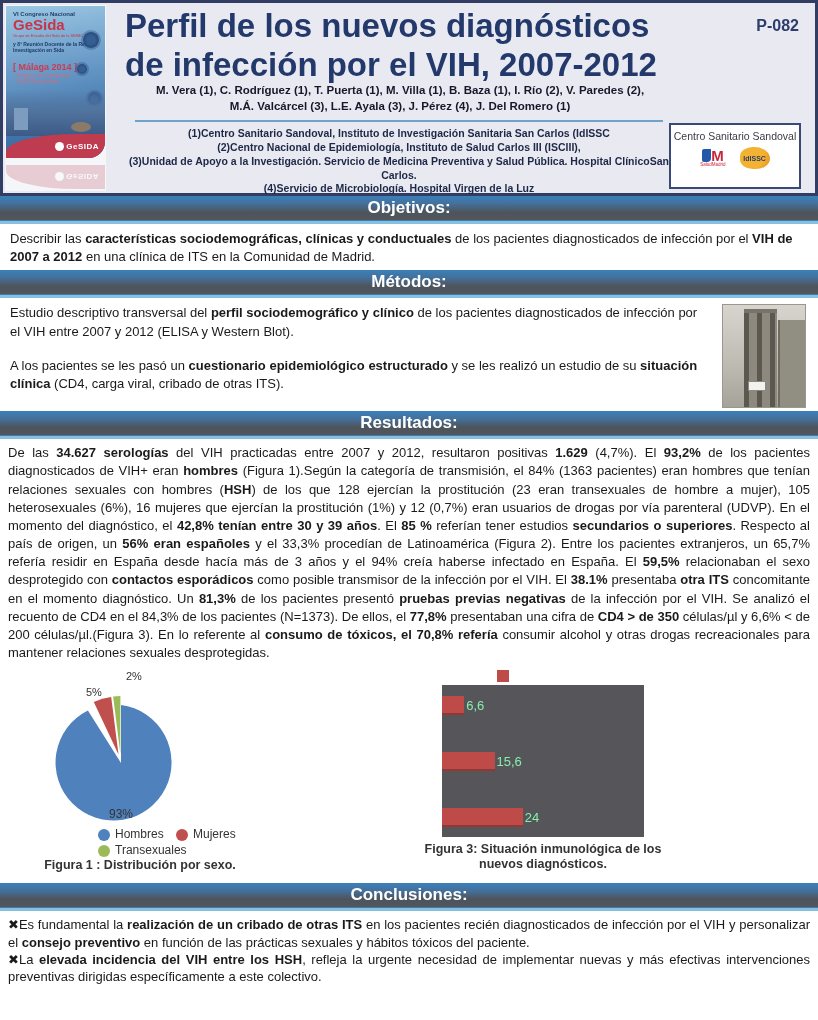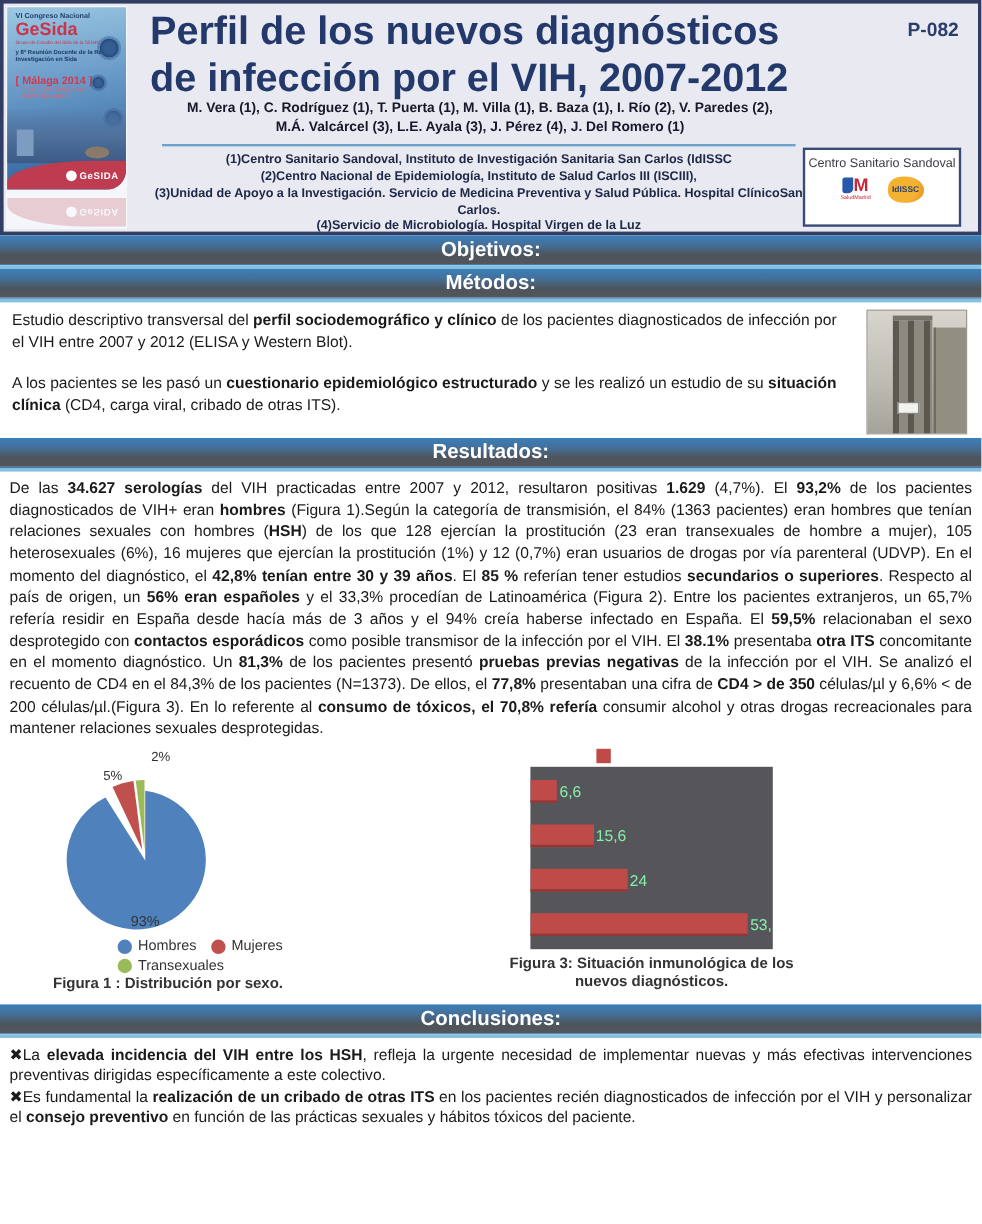--- a/index.html
+++ b/index.html
@@ -159,20 +159,21 @@
           <span>IdISSC</span>
         </div>
       </div>
     </div>
   </div>
 
   <div class="section-bar">
     <span class="bar-label">Objetivos:</span>
   </div>
   <div class="section-underline"></div>
+  <div class="body-text obj"><span>Describir las </span><b>características sociodemográficas, clínicas y conductuales</b><span> de los pacientes diagnosticados de infección por el </span><b>VIH de 2007 a 2012</b><span> en una clínica de ITS en la Comunidad de Madrid.</span></div>
 
   <div class="section-bar">
     <span class="bar-label">Métodos:</span>
   </div>
   <div class="section-underline"></div>
   <div class="body-text metodos-block">
     <div class="building">
       <div class="b-facade"></div>
         <div class="b-side"></div>
         <div class="b-sign"></div>
@@ -222,33 +223,29 @@
             <span class="hbar-label">6,6</span>
           </div>
           <div class="bar-row">
             <div class="hbar" style="width: 26%; background: rgb(190, 75, 72);"></div>
             <span class="hbar-label">15,6</span>
           </div>
           <div class="bar-row">
             <div class="hbar" style="width: 40%; background: rgb(190, 75, 72);"></div>
             <span class="hbar-label">24</span>
           </div>
-          <div class="bar-row">
-            <div class="hbar" style="width: 89.6667%; background: rgb(190, 75, 72);"></div>
-            <span class="hbar-label">53,</span>
-          </div>
         </div>
       <div class="fig-caption">Figura 3: Situación inmunológica de los nuevos diagnósticos.</div>
     </div>
   </div>
 
   <div class="gap"></div>
 
   <div class="section-bar">
     <span class="bar-label">Conclusiones:</span>
   </div>
   <div class="section-underline"></div>
   <div class="body-text concl justify">
+    <p><b>✖</b><span>Es fundamental la </span><b>realización de un cribado de otras ITS</b><span> en los pacientes recién diagnosticados de infección por el VIH y personalizar el </span><b>consejo preventivo</b><span> en función de las prácticas sexuales y hábitos tóxicos del paciente.</span></p>
     <p><b>✖</b><span>La </span><b>elevada incidencia del VIH entre los HSH</b><span>, refleja la urgente necesidad de implementar nuevas y más efectivas intervenciones preventivas dirigidas específicamente a este colectivo.</span></p>
-    <p><b>✖</b><span>Es fundamental la </span><b>realización de un cribado de otras ITS</b><span> en los pacientes recién diagnosticados de infección por el VIH y personalizar el </span><b>consejo preventivo</b><span> en función de las prácticas sexuales y hábitos tóxicos del paciente.</span></p>
   </div>
 
 </div>
 
 </body></html>

